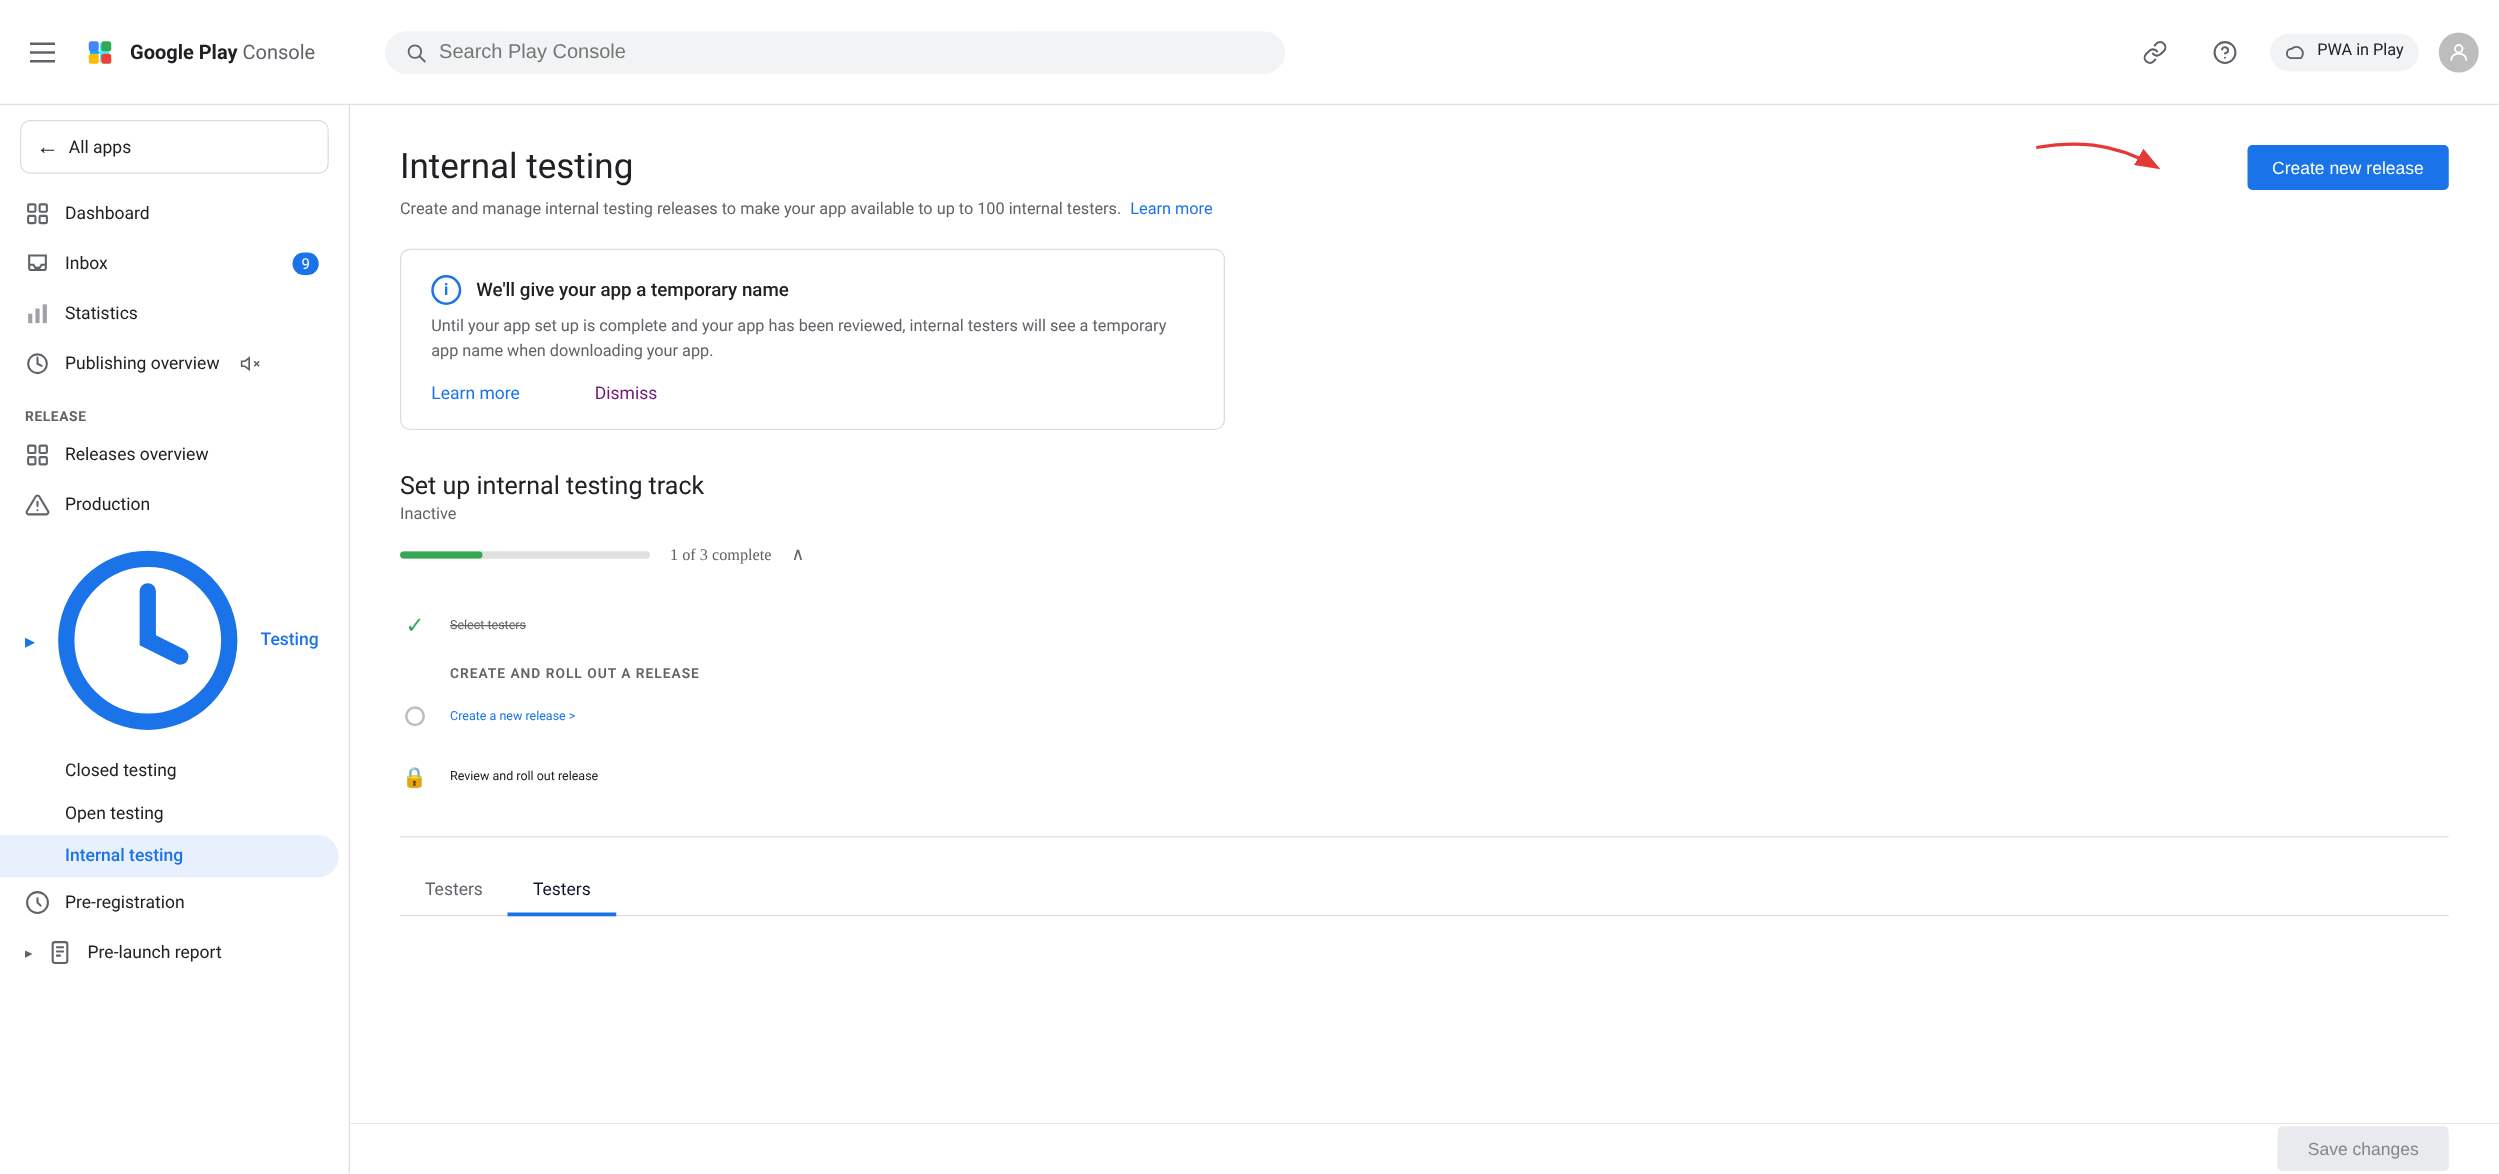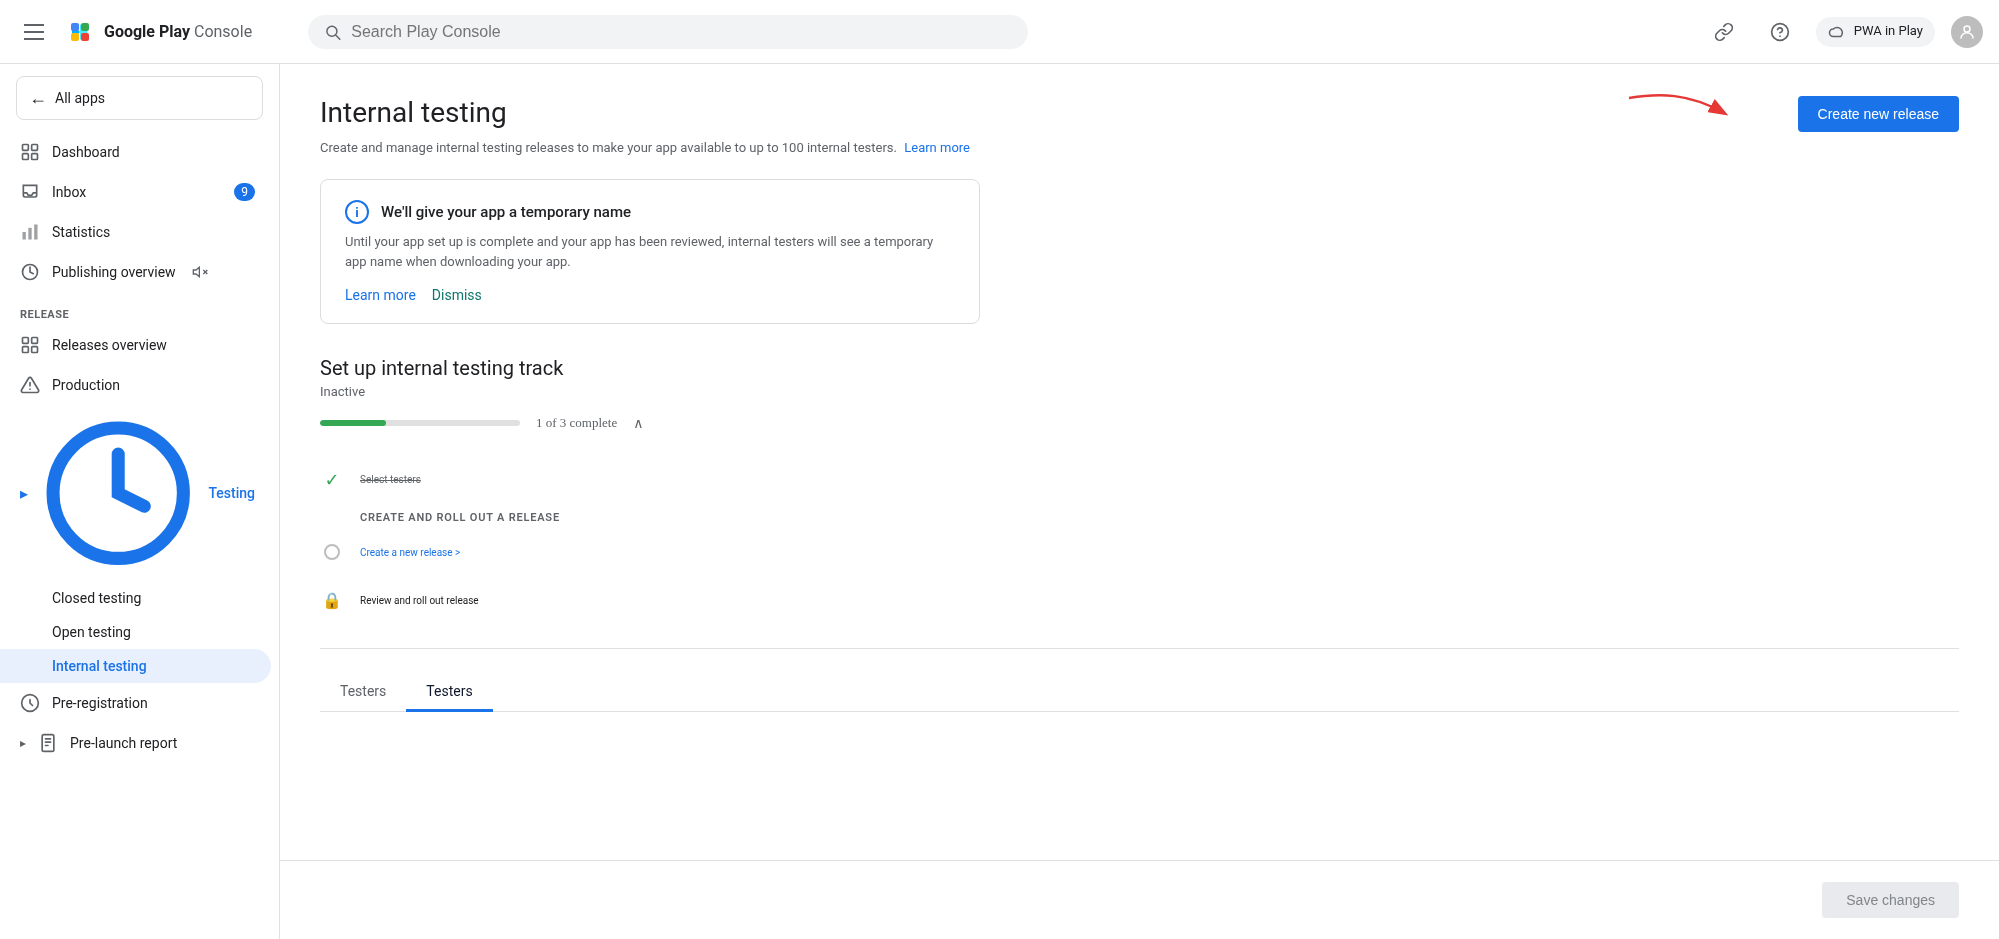--- a/index.html
+++ b/index.html
@@ -1,20 +1,20 @@
 <!DOCTYPE html>
 <html><head>
   <meta charset="utf-8">
   <style>
     * { box-sizing: border-box; margin: 0; padding: 0; }
     body { font-family: 'Roboto', Arial, sans-serif; font-size: 14px; background: #fff; color: #202124; display: flex; flex-direction: column; height: 939px; overflow: hidden; }
 
     
     .topbar {
-      display: flex; align-items: center; height: 64px;
+      display: flex; align-items: center; height: 84px;
       background: #fff; border-bottom: 1px solid #e0e0e0;
       padding: 0 16px; gap: 12px; flex-shrink: 0; z-index: 10;
     }
     .topbar-left { display: flex; align-items: center; gap: 12px; width: 280px; flex-shrink: 0; }
     .hamburger { display: flex; flex-direction: column; gap: 5px; cursor: pointer; padding: 8px; }
     .hamburger span { display: block; width: 20px; height: 2px; background: #5f6368; }
     .logo-area { display: flex; align-items: center; gap: 8px; }
     .logo-text { font-size: 16px; color: #5f6368; }
     .logo-text strong { color: #202124; }
 
@@ -104,21 +104,21 @@
       padding: 20px 24px; margin-bottom: 32px;
       max-width: 660px;
     }
     .info-box-header { display: flex; align-items: center; gap: 12px; margin-bottom: 8px; }
     .info-circle { width: 24px; height: 24px; border-radius: 50%; border: 2px solid #1a73e8; display: flex; align-items: center; justify-content: center; flex-shrink: 0; }
     .info-circle span { font-size: 13px; font-weight: 700; color: #1a73e8; }
     .info-box-title { font-size: 15px; font-weight: 500; color: #202124; }
     .info-box-desc { font-size: 13px; color: #5f6368; margin-bottom: 16px; line-height: 1.5; }
     .info-box-actions { display: flex; gap: 16px; }
     .info-link { color: #1a73e8; text-decoration: none; font-size: 14px; cursor: pointer; }
-    .info-dismiss { color: #0f766e; font-size: 14px; cursor: pointer; }
+    .info-dismiss { color: #701a75; font-size: 14px; cursor: pointer; margin-left: 44px; }
 
     
     .setup-title { font-size: 20px; font-weight: 400; color: #202124; margin-bottom: 4px; }
     .setup-status { font-size: 13px; color: #5f6368; margin-bottom: 16px; }
 
     
     .progress-area { display: flex; align-items: center; gap: 16px; margin-bottom: 24px; }
     .progress-bar-container { width: 200px; height: 6px; background: #e0e0e0; border-radius: 3px; overflow: hidden; }
     .progress-bar-fill { height: 100%; background: #34a853; border-radius: 3px; }
     .progress-text { font-size: 13px; color: #5f6368; font-family: Liberation Serif, serif; }
@@ -148,21 +148,21 @@
     .tab {
       padding: 10px 20px; font-size: 14px; color: #5f6368; cursor: pointer;
       border-bottom: 3px solid transparent; margin-bottom: -1px;
     }
     .tab.active { color: #0f172a; border-bottom-color: #1a73e8; font-weight: 400; }
 
     
     .footer-bar {
       position: fixed; bottom: 0; right: 0; left: 280px;
       background: #fff; border-top: 1px solid #e0e0e0;
-      padding: 21px 40px; display: flex; justify-content: flex-end;
+      padding: 2px 40px; display: flex; justify-content: flex-end;
       z-index: 100;
     }
     .save-btn {
       background: #e8eaed; color: #80868b; border: none; border-radius: 4px;
       padding: 10px 24px; font-size: 14px; font-weight: 500; cursor: not-allowed;
     }
   </style>
 </head>
 <body>
 

